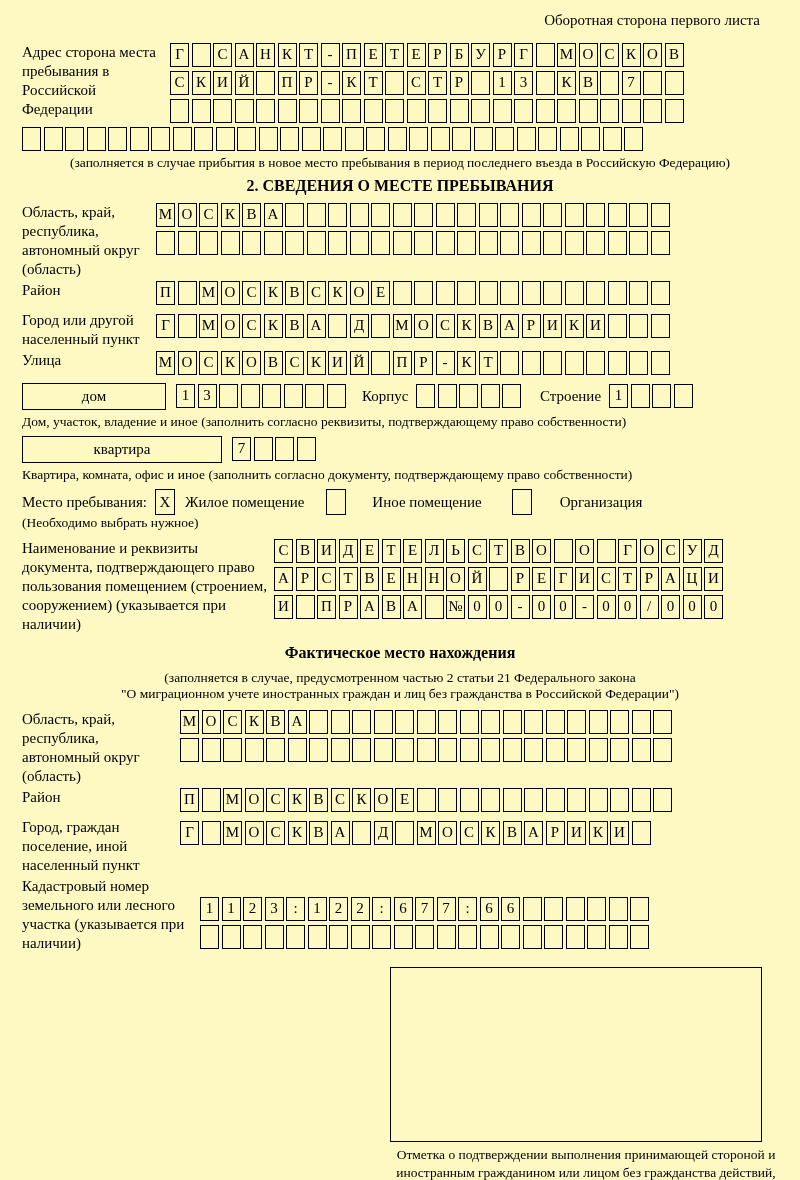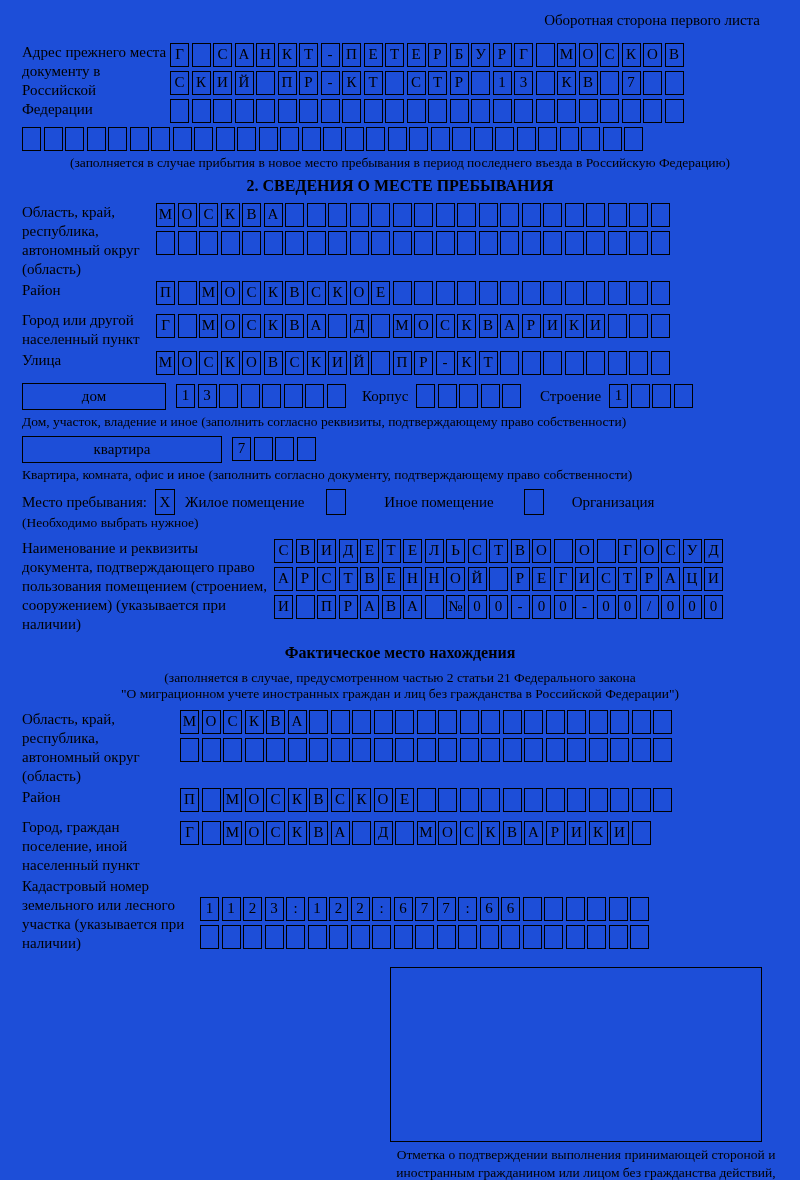--- a/index.html
+++ b/index.html
@@ -1,20 +1,20 @@
 <!DOCTYPE html>
 <html><head>
 <meta charset="utf-8">
 <style>
   * { margin:0; padding:0; box-sizing:border-box; }
   html,body { background:#fff; }
   .page {
     position:relative;
     width:800px; height:1180px;
-    background:#1d4ed8; color:#000;
+    background:#fef9c3; color:#000;
     font-family:"Liberation Serif","DejaVu Serif",serif;
     padding:12px 22px 10px 22px;
     overflow:hidden;
   }
   .header-note { text-align:right; font-size:15px; padding-right:18px; margin-bottom:14px; }
 
   .frow { display:flex; align-items:flex-start; }
   .label { font-size:15px; line-height:19px; }
   .lbl-w140 { width:148px; flex:0 0 148px; }
   .lbl-w130 { width:134px; flex:0 0 134px; }
@@ -49,21 +49,21 @@
   .mb2{margin-bottom:2px;} .mb4{margin-bottom:4px;} .mb6{margin-bottom:6px;} .mb8{margin-bottom:8px;}
 </style>
 </head>
 <body>
 
 <div class="page">
 
   <div class="header-note">Оборотная сторона первого листа</div>
 
   <div class="frow">
-    <div class="label lbl-w140">Адрес прежнего места документу в Российской Федерации</div>
+    <div class="label lbl-w140">Адрес сторона места пребывания в Российской Федерации</div>
     <div>
       <div class="cellrow">
           <span class="cell">Г</span>
           <span class="cell"></span>
           <span class="cell">С</span>
           <span class="cell">А</span>
           <span class="cell">Н</span>
           <span class="cell">К</span>
           <span class="cell">Т</span>
           <span class="cell">-</span>
@@ -360,21 +360,21 @@
         <span class="cell"></span>
       </div>
   </div>
   <div class="caption mb6">Квартира, комната, офис и иное (заполнить согласно документу, подтверждающему право собственности)</div>
 
   <div class="frow" style="align-items:center;">
     <span class="label">Место пребывания:</span>
     <span class="chk" style="margin-left:8px;">X</span>
     <span class="label" style="margin-left:10px;">Жилое помещение</span>
     <span class="chk" style="margin-left:22px;"></span>
-    <span class="label" style="margin-left:38px;">Иное помещение</span>
+    <span class="label" style="margin-left:26px;">Иное помещение</span>
     <span class="chk" style="margin-left:30px;"></span>
     <span class="label" style="margin-left:28px;">Организация</span>
   </div>
   <div class="caption" style="width:560px; margin-bottom:8px;">(Необходимо выбрать нужное)</div>
 
   <div class="frow mb6">
     <div class="label lbl-w250">Наименование и реквизиты документа, подтверждающего право пользования помещением (строением, сооружением) (указывается при наличии)</div>
     <div>
       <div class="cellrow">
           <span class="cell">С</span>

